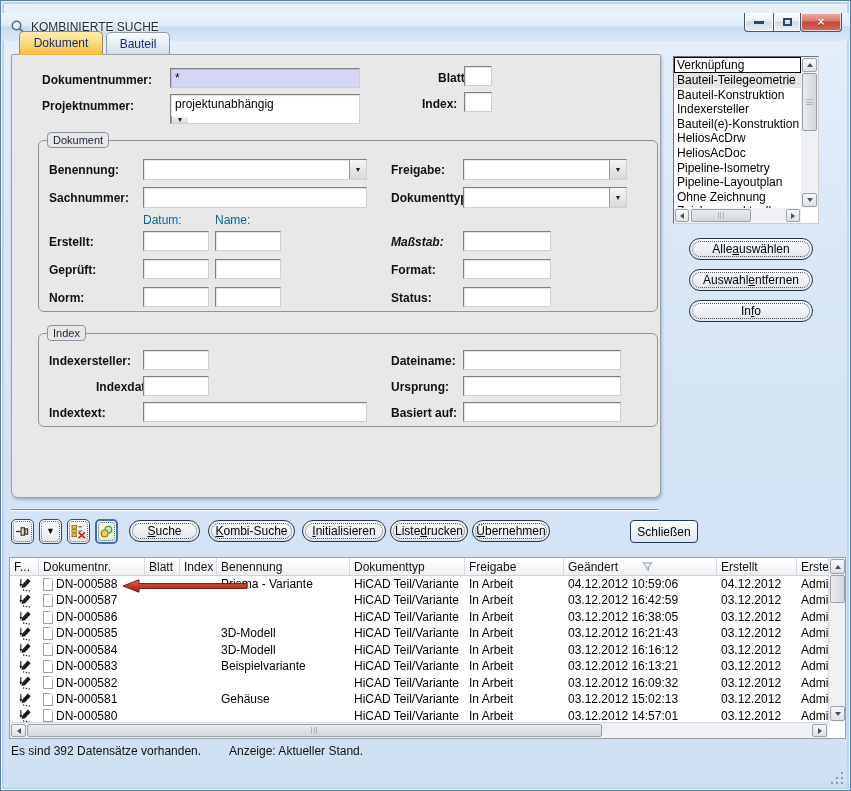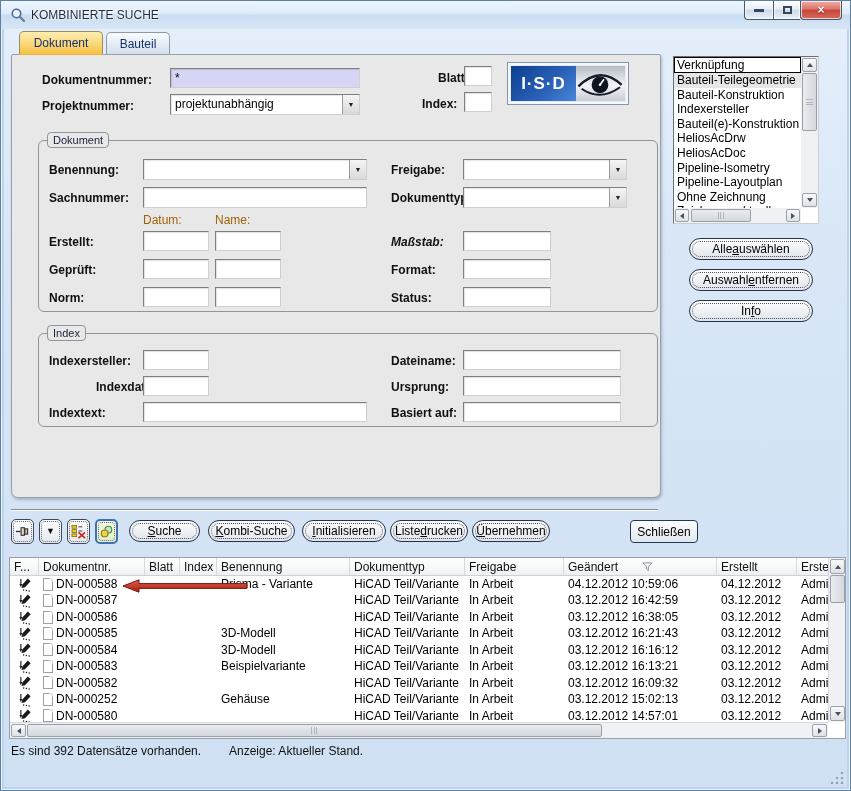--- a/index.html
+++ b/index.html
@@ -2,21 +2,21 @@
 <html><head>
 <meta charset="utf-8">
 <style>
   html,body{margin:0;padding:0;background:#fff;}
   *{box-sizing:border-box;font-family:"Liberation Sans",sans-serif;}
   .window{position:relative;width:851px;height:791px;overflow:hidden;
     background:linear-gradient(180deg,#e6f0fb 0%,#d9e7f7 30%,#cfe0f3 100%);
     border:1px solid #5c7fa3;box-shadow:inset 0 0 0 1px #eaf3fc, inset 0 0 0 3px #bcd3ea;}
 
   
-  .titlebar{position:absolute;left:0;top:0;right:0;height:28px;
+  .titlebar{position:absolute;left:0;top:12px;right:0;height:28px;
     background:linear-gradient(180deg,#eef6fe 0%,#dcebfa 45%,#c8dcf0 50%,#d8e7f6 100%);}
   .title-text{position:absolute;left:30px;top:7px;font-size:12px;color:#1f2a3a;text-shadow:0 0 3px #fff,0 0 3px #fff;}
   .title-ico{position:absolute;left:9px;top:6px;width:16px;height:16px;}
   .winbtns{position:absolute;right:8px;top:0;display:flex;}
   .winbtn{height:19px;border:1px solid #44576b;border-top:none;display:flex;align-items:center;justify-content:center;
     background:linear-gradient(180deg,#fdfeff 0%,#e7eef6 45%,#cfdae6 50%,#e9f1f8 100%);box-shadow:inset 0 0 0 1px rgba(255,255,255,.7);}
   .winbtn.min{width:29px;border-right:none;border-radius:0 0 0 4px;}
   .winbtn.max{width:27px;border-right:none;}
   .winbtn.close{width:42px;border-radius:0 0 4px 4px;color:#fff;font-size:12px;font-weight:bold;
     background:linear-gradient(180deg,#f0b0a4 0%,#dd7468 45%,#c4473a 50%,#d8685c 100%);text-shadow:0 1px 1px #7a1610;}
@@ -28,21 +28,21 @@
     display:flex;align-items:center;justify-content:center;font-size:12px;color:#16306e;cursor:default;}
   .tab.active{left:18px;width:84px;height:23px;top:30px;z-index:3;
     background:linear-gradient(180deg,#fdedb0 0%,#fad879 55%,#f5c044 100%);
     border-color:#9a8d63;box-shadow:0 1px 0 #e8b93c;}
   .tab.inactive{left:105px;width:64px;background:linear-gradient(180deg,#f8fbfe 0%,#e3ebf4 60%,#d4dfec 100%);}
 
   
   .tabpanel{position:absolute;left:10px;top:53px;width:650px;height:444px;background:#e9e8e8;
     border:1px solid #9aa0a7;border-radius:2px 2px 7px 7px;box-shadow:1px 2px 3px rgba(70,90,110,.35);}
   .lbl{position:absolute;font-size:12px;font-weight:bold;color:#101010;white-space:nowrap;}
-  .lbl-n{position:absolute;font-size:12px;color:#a16207;white-space:nowrap;}
+  .lbl-n{position:absolute;font-size:12px;color:#0369a1;white-space:nowrap;}
   .tbx{position:absolute;background:#fff;border:1px solid;border-color:#7f7f7f #cfcfcf #cfcfcf #7f7f7f;
     box-shadow:inset 1px 1px 1px rgba(0,0,0,.12);font-size:12px;padding:1px 4px;color:#000;outline:none;}
   .combo{position:absolute;background:#fff;border:1px solid;border-color:#7f7f7f #cfcfcf #cfcfcf #7f7f7f;
     box-shadow:inset 1px 1px 1px rgba(0,0,0,.10);display:flex;align-items:stretch;}
   .combo .val{flex:1;font-size:12px;padding:2px 4px;white-space:nowrap;overflow:hidden;}
   .combo .btn{width:17px;background:linear-gradient(180deg,#f5f5f5,#d9d9d9);border-left:1px solid #9a9a9a;
     display:flex;align-items:center;justify-content:center;font-size:7px;color:#222;}
   .group{position:absolute;border:1px solid #8f959c;border-radius:6px;}
   .group .tag{position:absolute;top:-9px;left:8px;background:#e9e8e8;border:1px solid #8f959c;border-radius:4px;
     font-size:11px;padding:0 5px;line-height:14px;color:#16213a;}
@@ -146,41 +146,29 @@
     </div>
   </div>
 
   <div class="tab active">Dokument</div>
   <div class="tab inactive">Bauteil</div>
 
   <div class="tabpanel">
     <span class="lbl" style="left:30px;top:18px;">Dokumentnummer:</span>
     <input class="tbx" style="left: 158px; top: 13px; width: 190px; height: 20px; background: rgb(213, 213, 245);" value="*">
     <span class="lbl" style="left:30px;top:44px;">Projektnummer:</span>
-    <div class="combo" style="left:158px;top:39px;width:190px;height:21px;">
+    <div class="combo" style="left:158px;top:39px;width:190px;height:30px;flex-direction:column;">
       <span class="val">projektunabhängig</span>
       <span class="btn">▼</span>
     </div>
     <span class="lbl" style="left:410px;top:16px;padding-left:16px;">Blatt:</span>
     <input class="tbx" style="left: 452px; top: 11px; width: 28px; height: 20px;" value="">
     <span class="lbl" style="left:410px;top:42px;">Index:</span>
     <input class="tbx" style="left: 452px; top: 37px; width: 28px; height: 20px;" value="">
 
-    <div class="logo">
-      <div class="blue">I·S·D</div>
-      <div class="eye">
-        <svg width="48" height="30" viewBox="0 0 60 36">
-          <path d="M3 21 Q30 -6 57 19" stroke="#141a28" stroke-width="3" fill="none"></path>
-          <path d="M7 24 Q30 40 55 22" stroke="#141a28" stroke-width="2.5" fill="none"></path>
-          <circle cx="30" cy="19" r="10.5" fill="#10141f"></circle>
-          <line x1="30" y1="19" x2="35" y2="12" stroke="#fff" stroke-width="2"></line>
-          <circle cx="30" cy="19" r="1.6" fill="#fff"></circle>
-        </svg>
-      </div>
-    </div>
 
     <div class="group" style="left:26px;top:85px;width:620px;height:172px;">
       <span class="tag">Dokument</span>
       <span class="lbl" style="left:10px;top:22px;">Benennung:</span>
       <div class="combo" style="left:104px;top:18px;width:224px;height:21px;">
         <span class="val"></span>
           <span class="btn">▼</span>
       </div>
       <span class="lbl" style="left:352px;top:22px;">Freigabe:</span>
       <div class="combo" style="left:424px;top:18px;width:164px;height:21px;">
@@ -501,21 +489,21 @@
         <line x1="2" y1="2" x2="2" y2="8" stroke="#1a1a1a" stroke-width="1.2"></line>
         <polygon points="2,11 0.5,7.5 3.5,7.5" fill="#1a1a1a"></polygon>
         <path d="M9.5 1.5 l3 3 -6 6.5 -3.8 0.9 0.9 -3.9 z" fill="#1a1a1a"></path>
         <circle cx="5" cy="14" r="0.8" fill="#1a1a1a"></circle>
         <circle cx="8" cy="14.5" r="0.8" fill="#1a1a1a"></circle>
         <circle cx="11" cy="15" r="0.8" fill="#1a1a1a"></circle>
       </svg>
     </span>
     <span class="td c-nr">
             <span class="doc-ico"></span>
-            <span>DN-000252</span>
+            <span>DN-000581</span>
           </span>
     <span class="td"></span>
     <span class="td"></span>
     <span class="td">Gehäuse</span>
     <span class="td">HiCAD Teil/Variante</span>
     <span class="td">In Arbeit</span>
     <span class="td">03.12.2012 15:02:13</span>
     <span class="td">03.12.2012</span>
     <span class="td">Admi</span>
   </div>

